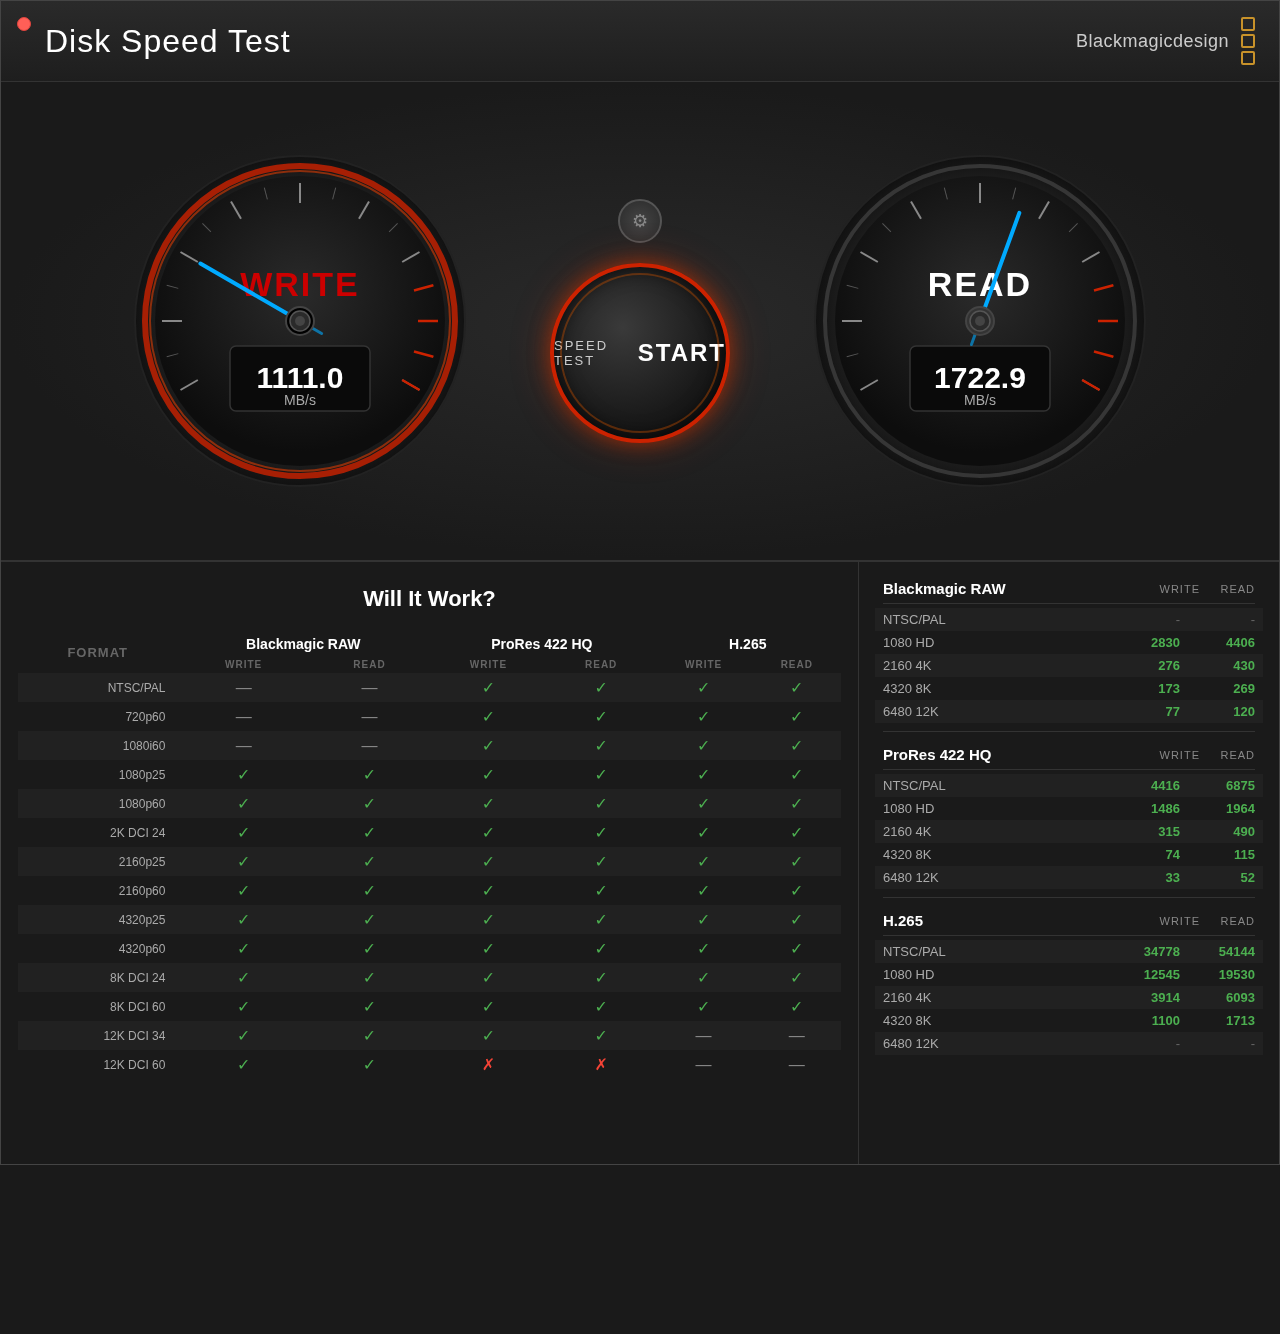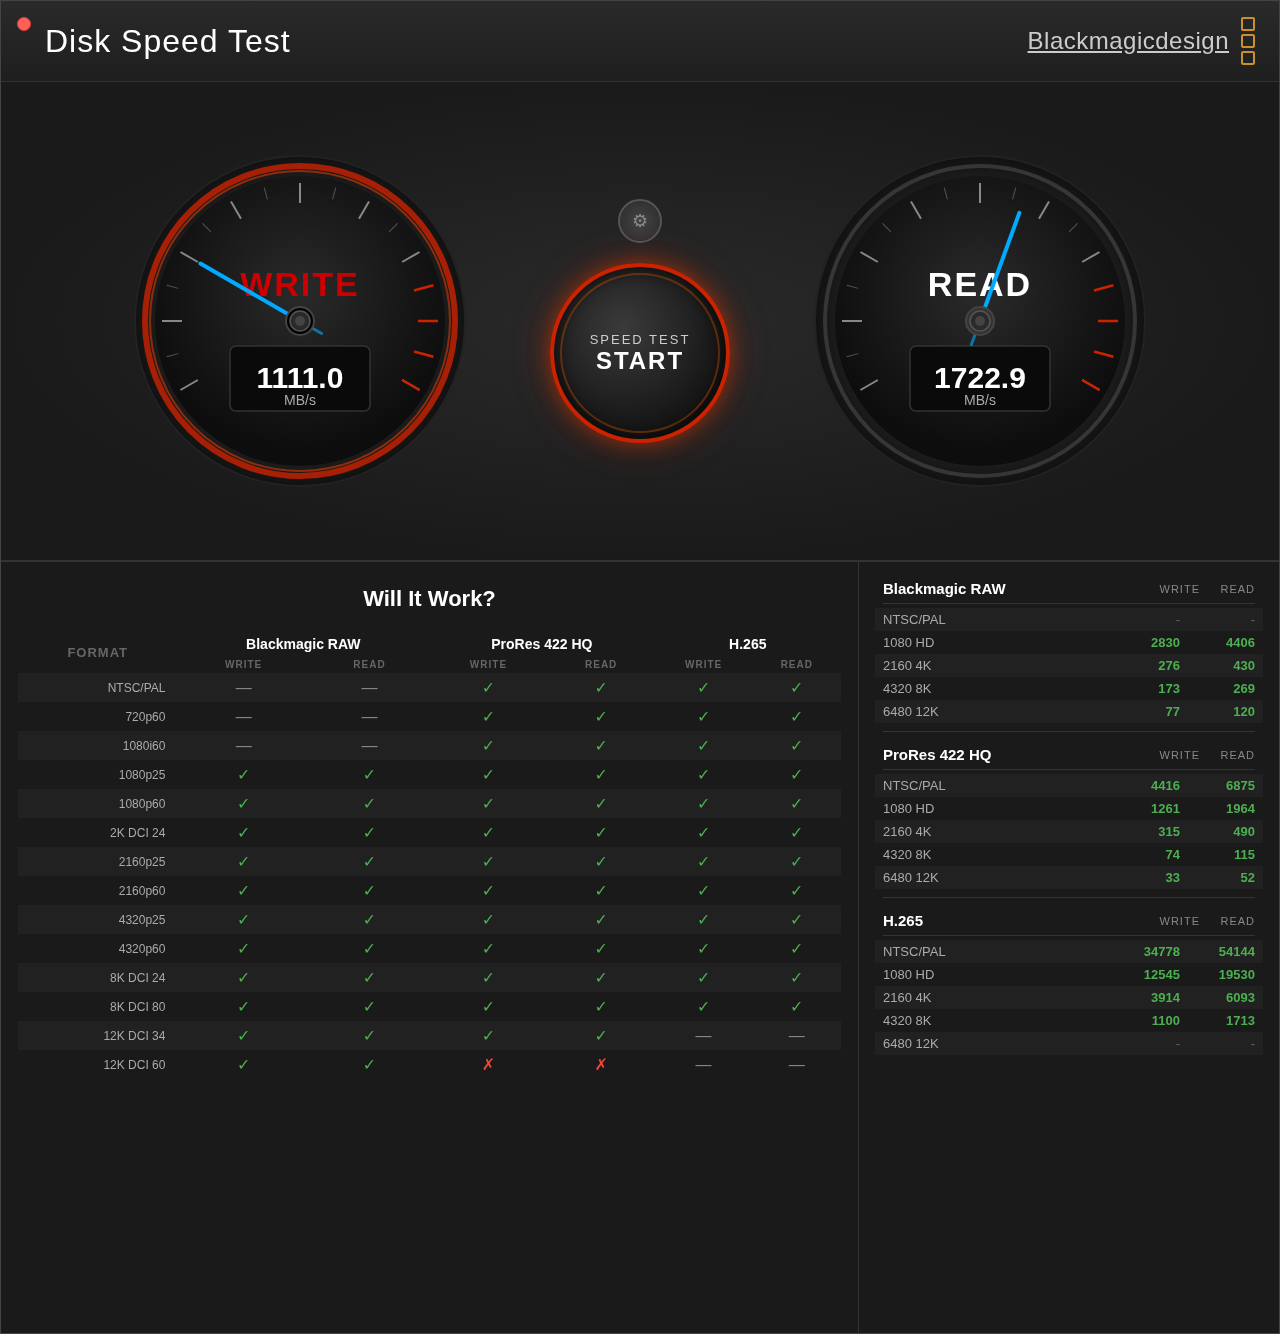--- a/index.html
+++ b/index.html
@@ -7,21 +7,21 @@
       background: #1a1a1a;
       font-family: 'Arial', sans-serif;
       width: 1280px;
       height: 1334px;
       overflow: hidden;
       color: #fff;
     }
 
     .app-window {
       width: 1280px;
-      height: 1334px;
+      height: 1165px;
       background: #1c1c1c;
       border: 1px solid #444;
       display: flex;
       flex-direction: column;
     }
 
     
     .title-bar {
       background: linear-gradient(180deg, #2a2a2a 0%, #1e1e1e 100%);
       padding: 16px 24px;
@@ -52,25 +52,24 @@
       margin-left: 20px;
     }
 
     .brand-logo {
       display: flex;
       align-items: center;
       gap: 12px;
     }
 
     .brand-name {
-      font-size: 24px;
+      font-size: 18px;
       color: #ccc;
       font-weight: 300;
       letter-spacing: 0.5px;
-      text-decoration: underline;
     }
 
     .brand-icon {
       display: flex;
       flex-direction: column;
       gap: 3px;
     }
 
     .brand-icon-square {
       width: 14px;
@@ -141,21 +140,21 @@
     }
 
     .start-button {
       width: 180px;
       height: 180px;
       border-radius: 50%;
       background: radial-gradient(circle at 40% 35%, #3a3a3a 0%, #1a1a1a 60%, #0a0a0a 100%);
       border: 4px solid #cc2200;
       box-shadow: 0 0 20px rgba(200,50,0,0.6), 0 0 40px rgba(200,50,0,0.3), inset 0 0 20px rgba(0,0,0,0.8);
       display: flex;
-      flex-direction: column;
+      flex-direction: row;
       align-items: center;
       justify-content: center;
       cursor: pointer;
       position: relative;
       overflow: hidden;
     }
 
     .start-button::before {
       content: '';
       position: absolute;
@@ -644,21 +643,21 @@
             <tr>
     <td class="format-name">8K DCI 24</td>
     <td><span class="check-green">✓</span></td>
     <td><span class="check-green">✓</span></td>
     <td><span class="check-green">✓</span></td>
     <td><span class="check-green">✓</span></td>
     <td><span class="check-green">✓</span></td>
     <td><span class="check-green">✓</span></td>
   </tr>
             <tr>
-    <td class="format-name">8K DCI 80</td>
+    <td class="format-name">8K DCI 60</td>
     <td><span class="check-green">✓</span></td>
     <td><span class="check-green">✓</span></td>
     <td><span class="check-green">✓</span></td>
     <td><span class="check-green">✓</span></td>
     <td><span class="check-green">✓</span></td>
     <td><span class="check-green">✓</span></td>
   </tr>
             <tr>
     <td class="format-name">12K DCI 34</td>
     <td><span class="check-green">✓</span></td>
@@ -741,21 +740,21 @@
             <div class="hf-row">
       <span class="hf-format-name">NTSC/PAL</span>
       <div class="hf-values">
         <span class="hf-write">4416</span>
         <span class="hf-read">6875</span>
       </div>
     </div>
             <div class="hf-row">
       <span class="hf-format-name">1080 HD</span>
       <div class="hf-values">
-        <span class="hf-write">1261</span>
+        <span class="hf-write">1486</span>
         <span class="hf-read">1964</span>
       </div>
     </div>
             <div class="hf-row">
       <span class="hf-format-name">2160 4K</span>
       <div class="hf-values">
         <span class="hf-write">315</span>
         <span class="hf-read">490</span>
       </div>
     </div>

